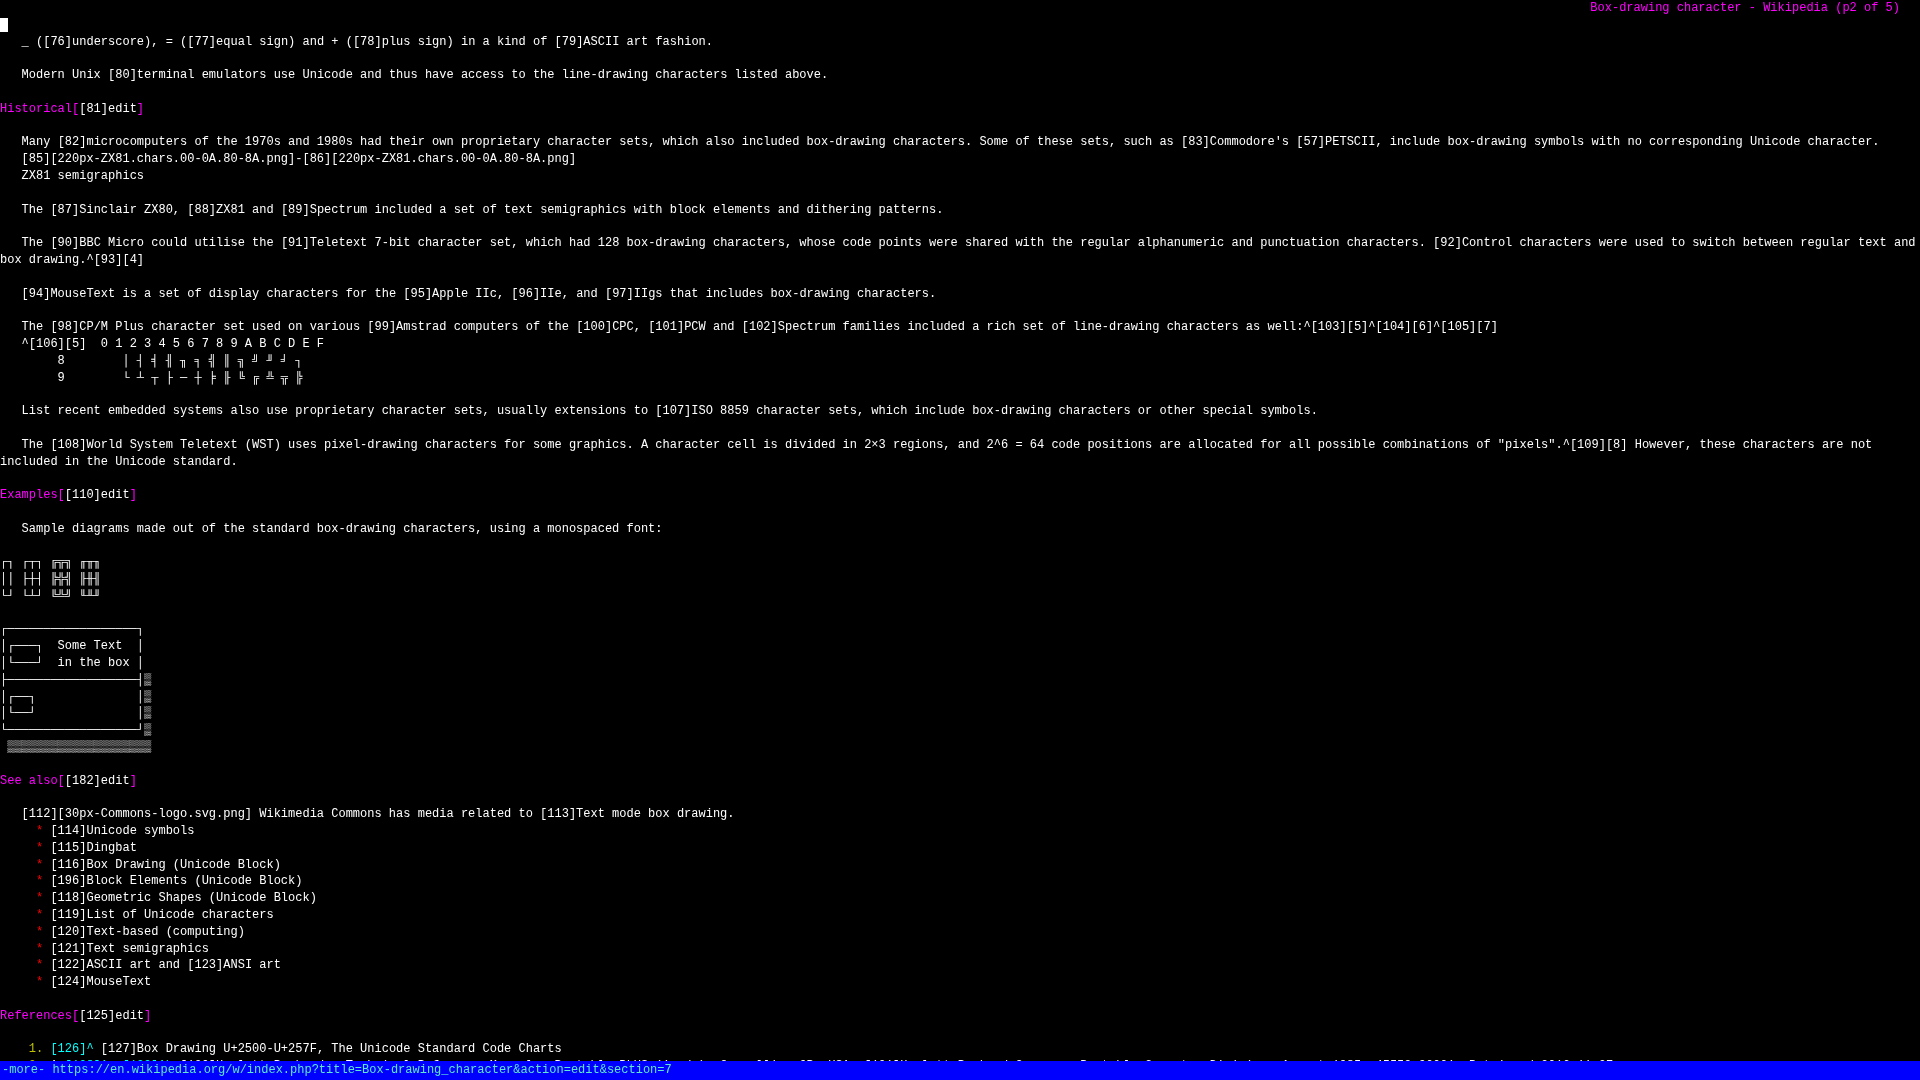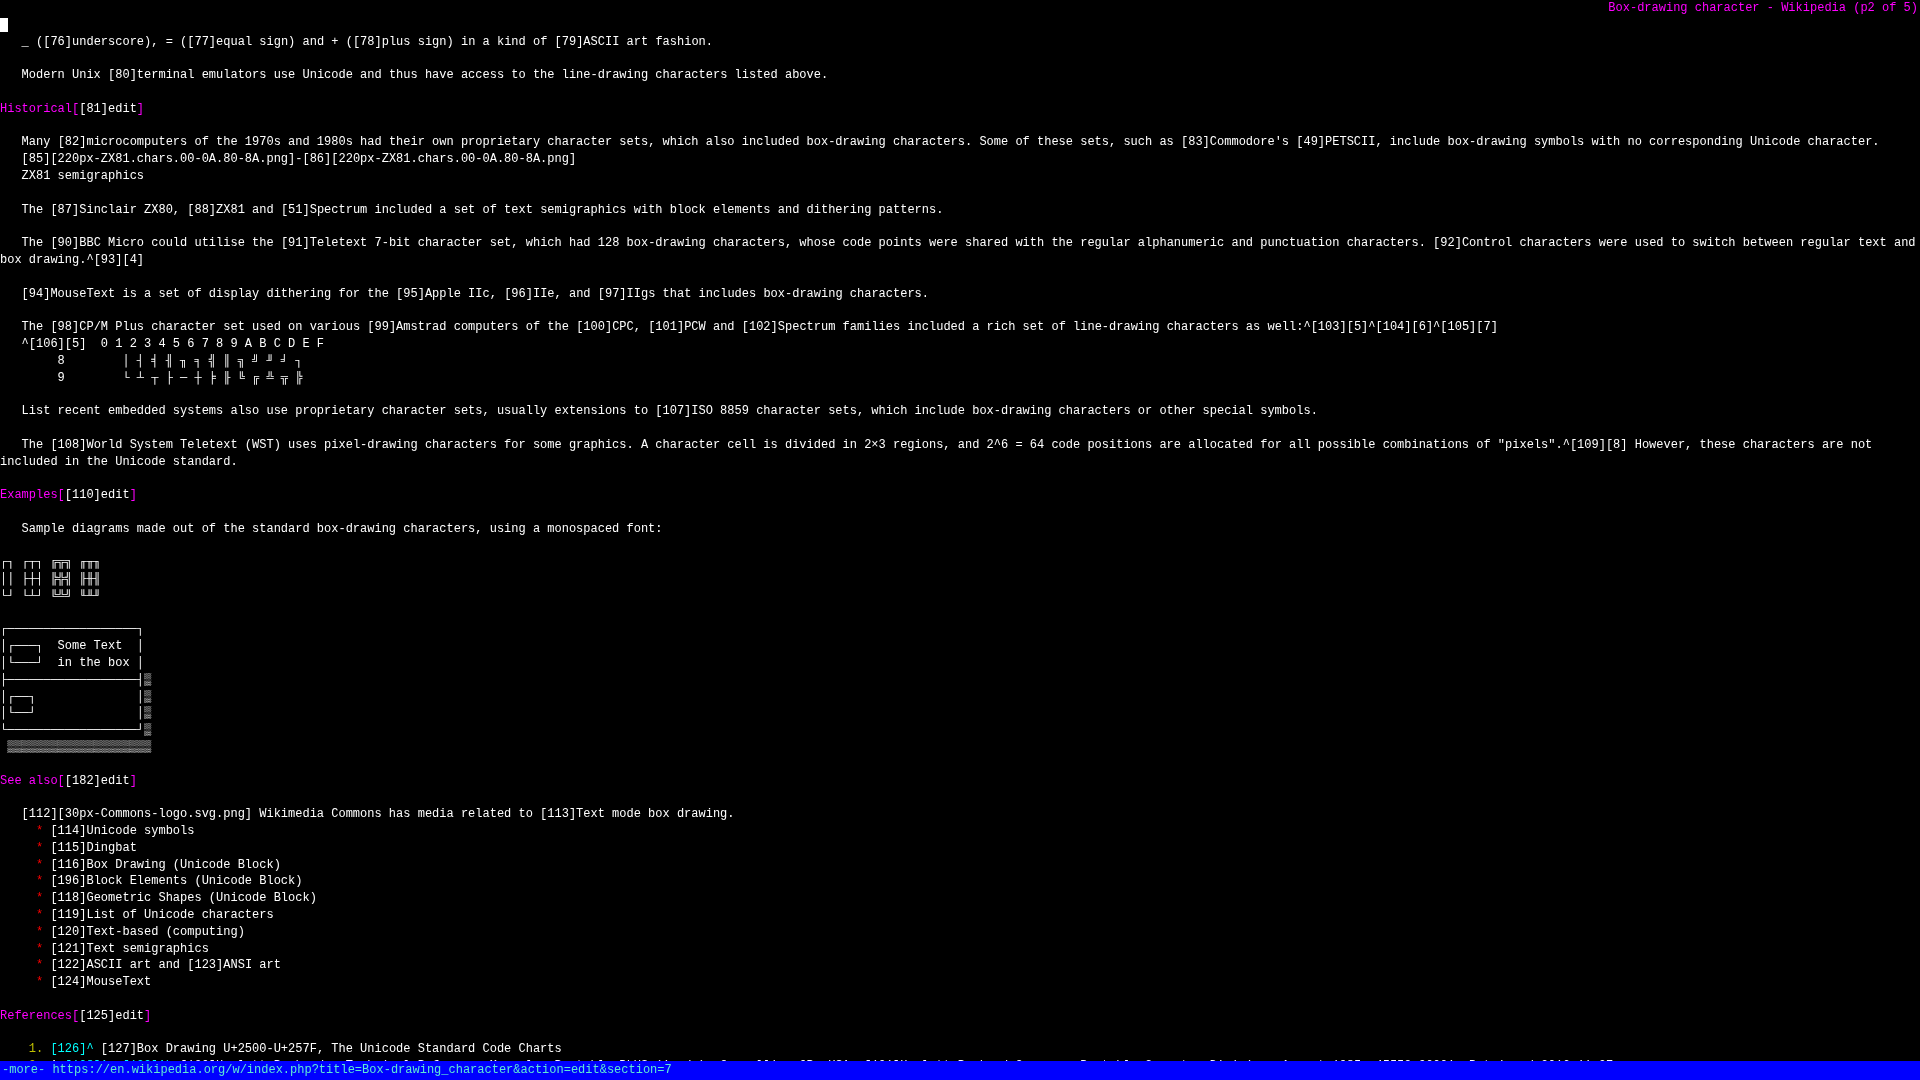--- a/index.html
+++ b/index.html
@@ -26,21 +26,21 @@
     position: absolute;
     bottom: 0;
     left: 0;
     right: 0;
     padding: 1px 2px;
   }
   .title-top {
     color: #ff00ff;
     position: absolute;
     top: 0;
-    right: 2px;
+    right: 20px;
   }
   .cursor {
     display: inline-block;
     width: 8px;
     height: 14px;
     background: #fff;
     vertical-align: text-bottom;
   }
   .content { padding: 0; }
 </style>
@@ -50,29 +50,29 @@
 <div class="title-top">Box-drawing character - Wikipedia (p2 of 5)</div>
 
 <div class="content wrap">
 <span class="cursor"></span>
 <span>   _ (</span><span class="lnk">[76]underscore</span><span>), = (</span><span class="lnk">[77]equal sign</span><span>) and + (</span><span class="lnk">[78]plus sign</span><span>) in a kind of </span><span class="lnk">[79]ASCII art</span><span> fashion.</span>
 
 <span>   Modern Unix </span><span class="lnk">[80]terminal emulators</span><span> use Unicode and thus have access to the line-drawing characters listed above.</span>
 
 <span class="hdr">Historical[</span><span class="lnk">[81]edit</span><span class="hdr">]</span>
 
-<span>   Many </span><span class="lnk">[82]microcomputers</span><span> of the 1970s and 1980s had their own proprietary character sets, which also included box-drawing characters. Some of these sets, such as </span><span class="lnk">[83]Commodore</span><span>'s </span><span class="lnk">[49]PETSCII</span><span>, include box-drawing symbols with no corresponding Unicode character.
+<span>   Many </span><span class="lnk">[82]microcomputers</span><span> of the 1970s and 1980s had their own proprietary character sets, which also included box-drawing characters. Some of these sets, such as </span><span class="lnk">[83]Commodore</span><span>'s </span><span class="lnk">[57]PETSCII</span><span>, include box-drawing symbols with no corresponding Unicode character.
    </span><span class="lnk">[85][220px-ZX81.chars.00-0A.80-8A.png]</span><span>-</span><span class="lnk">[86][220px-ZX81.chars.00-0A.80-8A.png]</span><span>
    ZX81 semigraphics</span>
 
-<span>   The </span><span class="lnk">[87]Sinclair ZX80</span><span>, </span><span class="lnk">[88]ZX81</span><span> and </span><span class="lnk">[51]Spectrum</span><span> included a set of text semigraphics with block elements and dithering patterns.</span>
+<span>   The </span><span class="lnk">[87]Sinclair ZX80</span><span>, </span><span class="lnk">[88]ZX81</span><span> and </span><span class="lnk">[89]Spectrum</span><span> included a set of text semigraphics with block elements and dithering patterns.</span>
 
 <span>   The </span><span class="lnk">[90]BBC Micro</span><span> could utilise the </span><span class="lnk">[91]Teletext</span><span> 7-bit character set, which had 128 box-drawing characters, whose code points were shared with the regular alphanumeric and punctuation characters. </span><span class="lnk">[92]Control characters</span><span> were used to switch between regular text and box drawing.^</span><span class="lnk">[93][4]</span>
 
-   <span class="lnk">[94]MouseText</span><span> is a set of display dithering for the </span><span class="lnk">[95]Apple IIc</span><span>, </span><span class="lnk">[96]IIe</span><span>, and </span><span class="lnk">[97]IIgs</span><span> that includes box-drawing characters.</span>
+   <span class="lnk">[94]MouseText</span><span> is a set of display characters for the </span><span class="lnk">[95]Apple IIc</span><span>, </span><span class="lnk">[96]IIe</span><span>, and </span><span class="lnk">[97]IIgs</span><span> that includes box-drawing characters.</span>
 
 <span>   The </span><span class="lnk">[98]CP/M Plus character set</span><span> used on various </span><span class="lnk">[99]Amstrad</span><span> computers of the </span><span class="lnk">[100]CPC</span><span>, </span><span class="lnk">[101]PCW</span><span> and </span><span class="lnk">[102]Spectrum</span><span> families included a rich set of line-drawing characters as well:^</span><span class="lnk">[103][5]</span><span>^</span><span class="lnk">[104][6]</span><span>^</span><span class="lnk">[105][7]</span>
 <span>   ^[106][5]  0 1 2 3 4 5 6 7 8 9 A B C D E F
         8        │ ┤ ╡ ╢ ╖ ╕ ╣ ║ ╗ ╝ ╜ ╛ ┐
         9        └ ┴ ┬ ├ ─ ┼ ╞ ╟ ╚ ╔ ╩ ╦ ╠</span>
 
 <span>   List recent embedded systems also use proprietary character sets, usually extensions to </span><span class="lnk">[107]ISO 8859</span><span> character sets, which include box-drawing characters or other special symbols.</span>
 
 <span>   The </span><span class="lnk">[108]World System Teletext</span><span> (WST) uses pixel-drawing characters for some graphics. A character cell is divided in 2×3 regions, and 2^6 = 64 code positions are allocated for all possible combinations of "pixels".^</span><span class="lnk">[109][8]</span><span> However, these characters are not included in the Unicode standard.</span>
 

